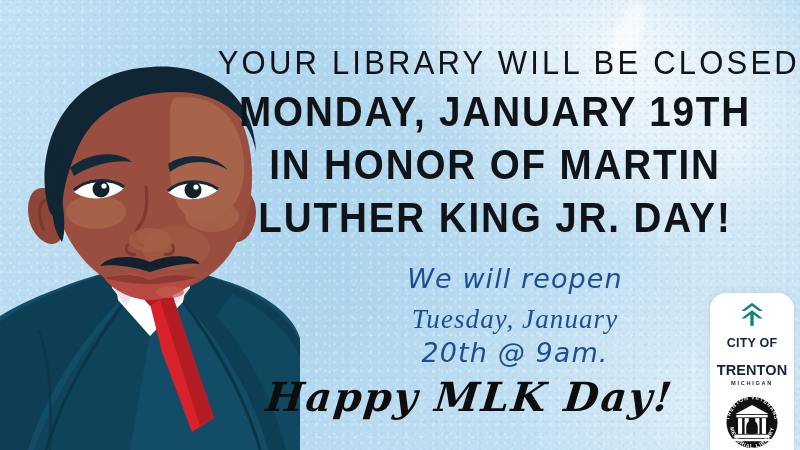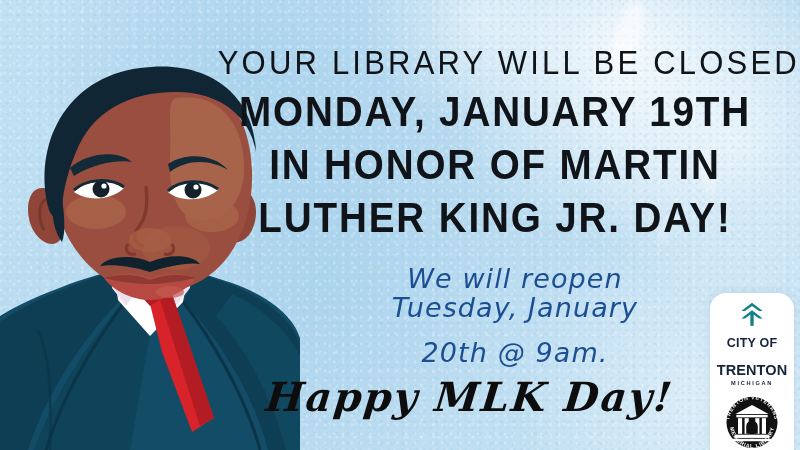--- a/index.html
+++ b/index.html
@@ -58,21 +58,21 @@
   #line3{top:141px;}
   #line4{top:194px;}
 
   .reopen{
     left:300px;width:430px;text-align:center;
     color:#1c4f92;font-style:italic;font-weight:400;
     font-size:27px;letter-spacing:1.1px;white-space:nowrap;
     font-family:"DejaVu Sans","Liberation Sans",sans-serif;
   }
   #re1{top:263px;}
-  #re2{top:292px;}
+  #re2{top:304px;font-family:Liberation Serif, serif;}
   #re3{top:337px;}
 
   #happy{
     position:absolute;left:250px;top:373px;width:440px;text-align:center;
     color:#0d0d0d;font-size:40px;font-weight:700;font-style:italic;
     letter-spacing:2px;white-space:nowrap;
     font-family:"DejaVu Serif","Liberation Serif",serif;
     transform:skewX(-6deg);
   }
 

